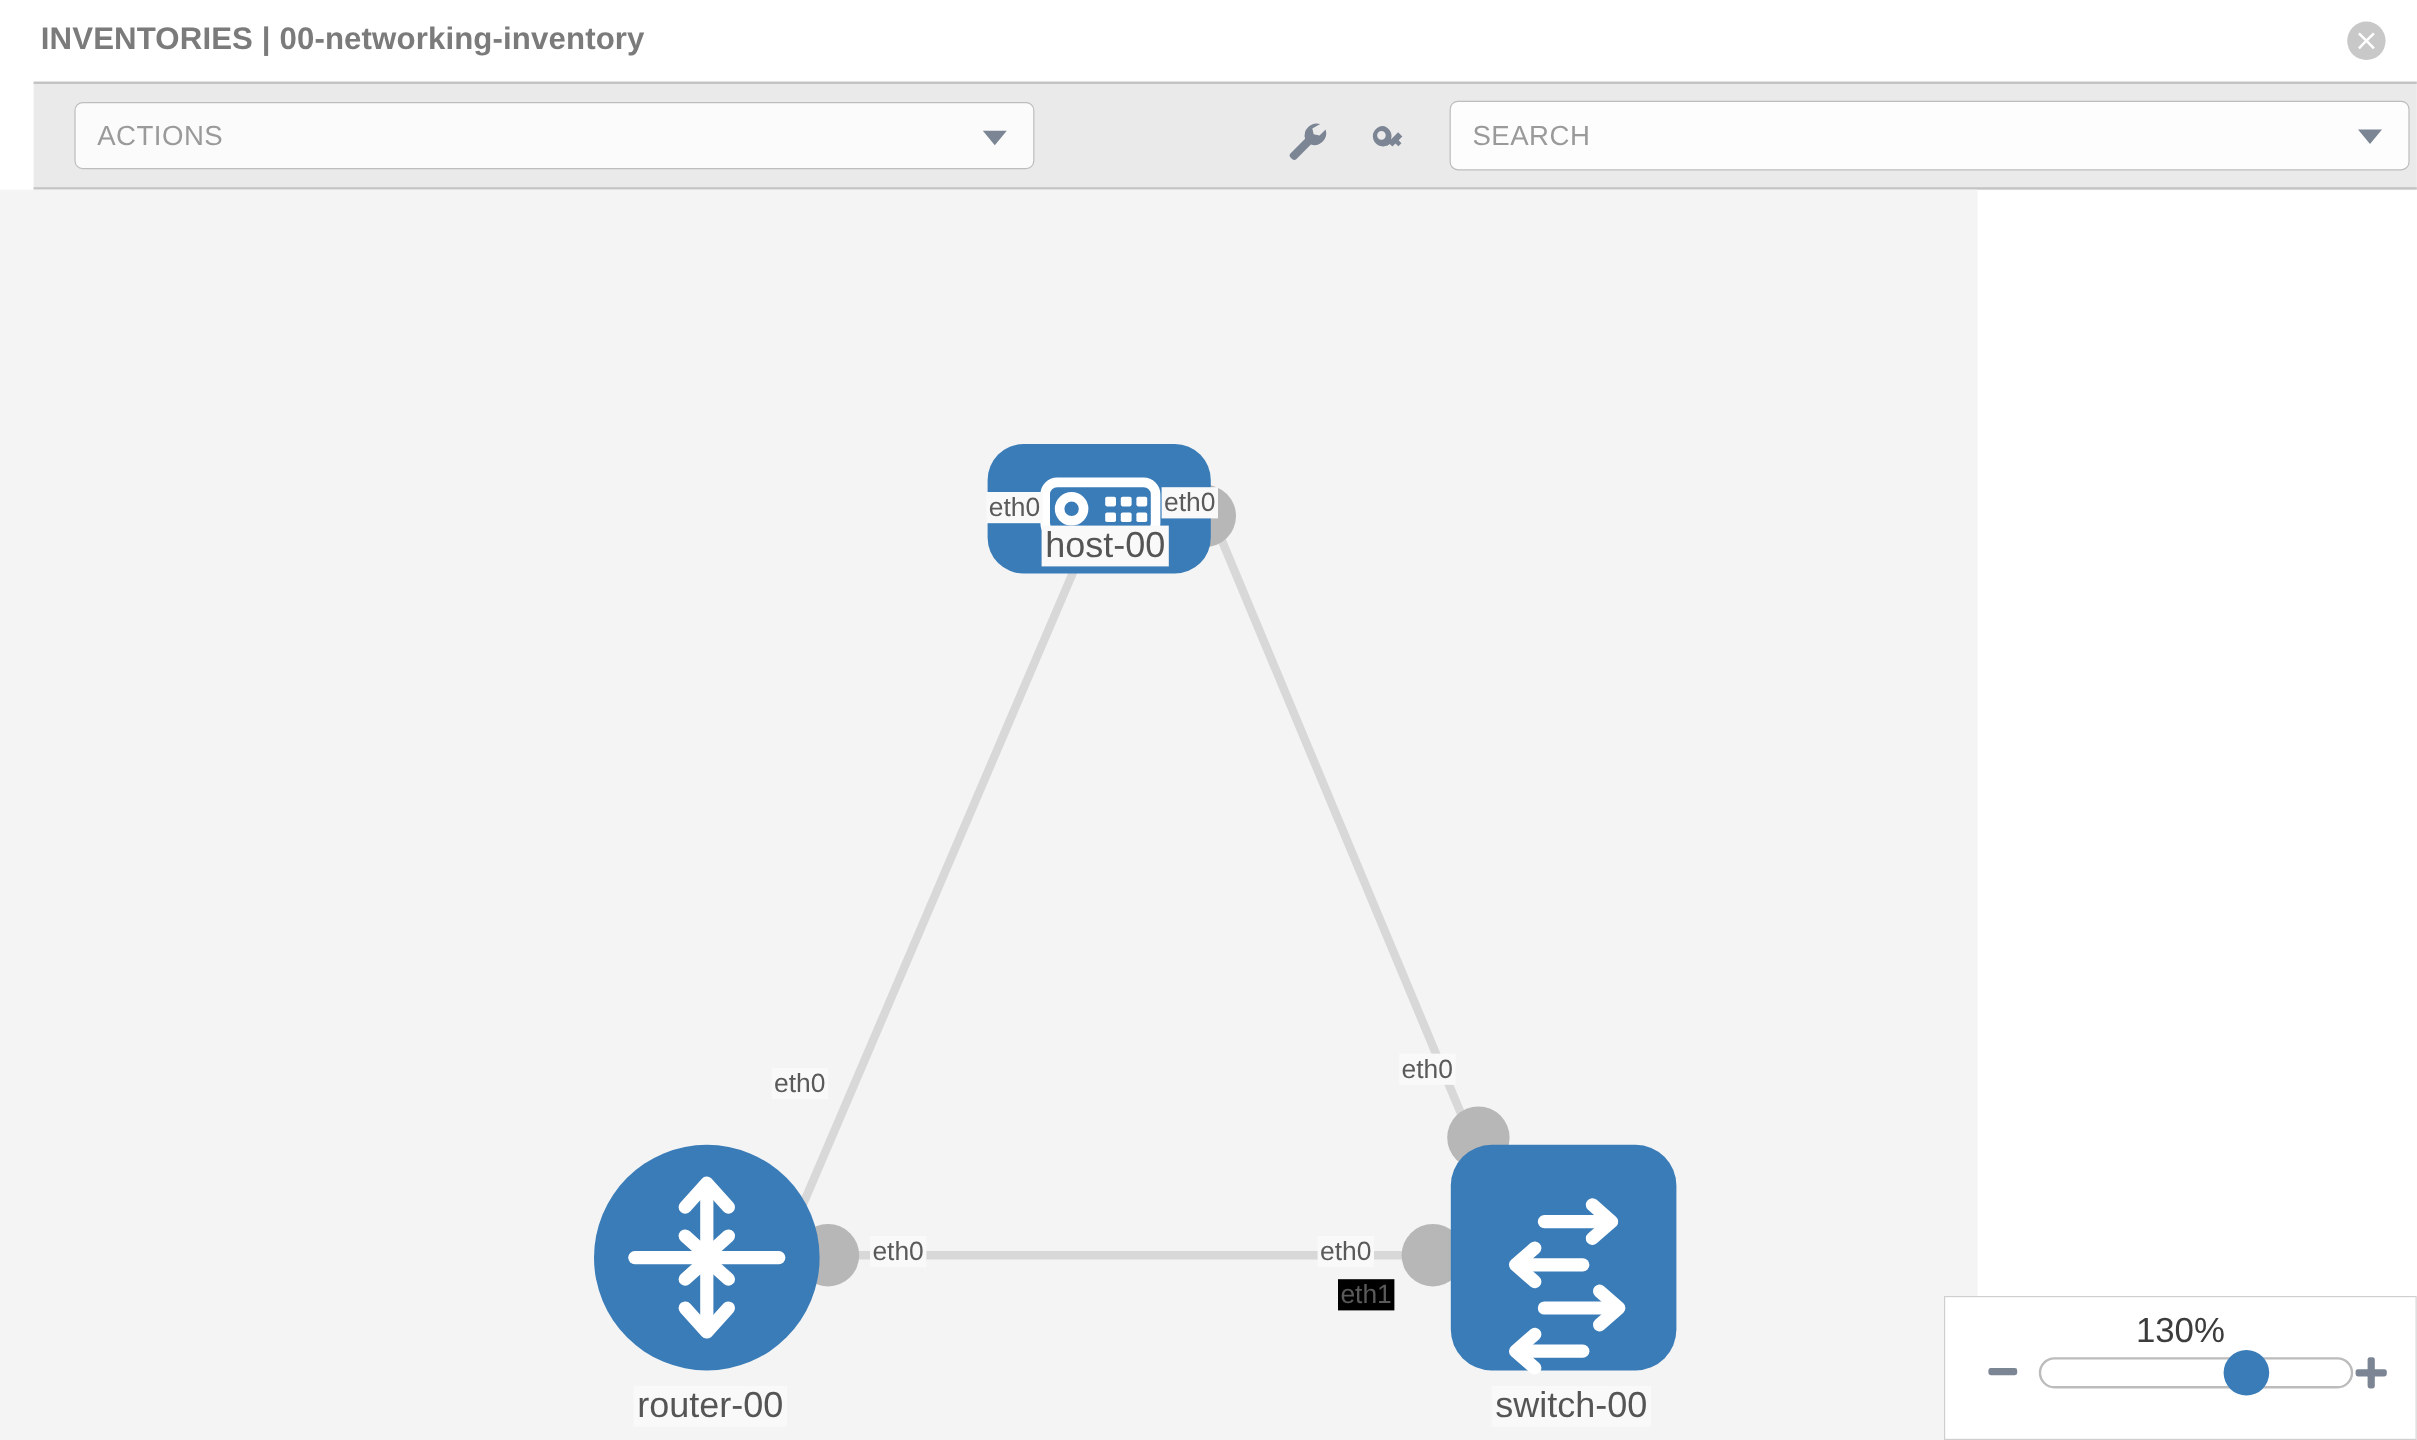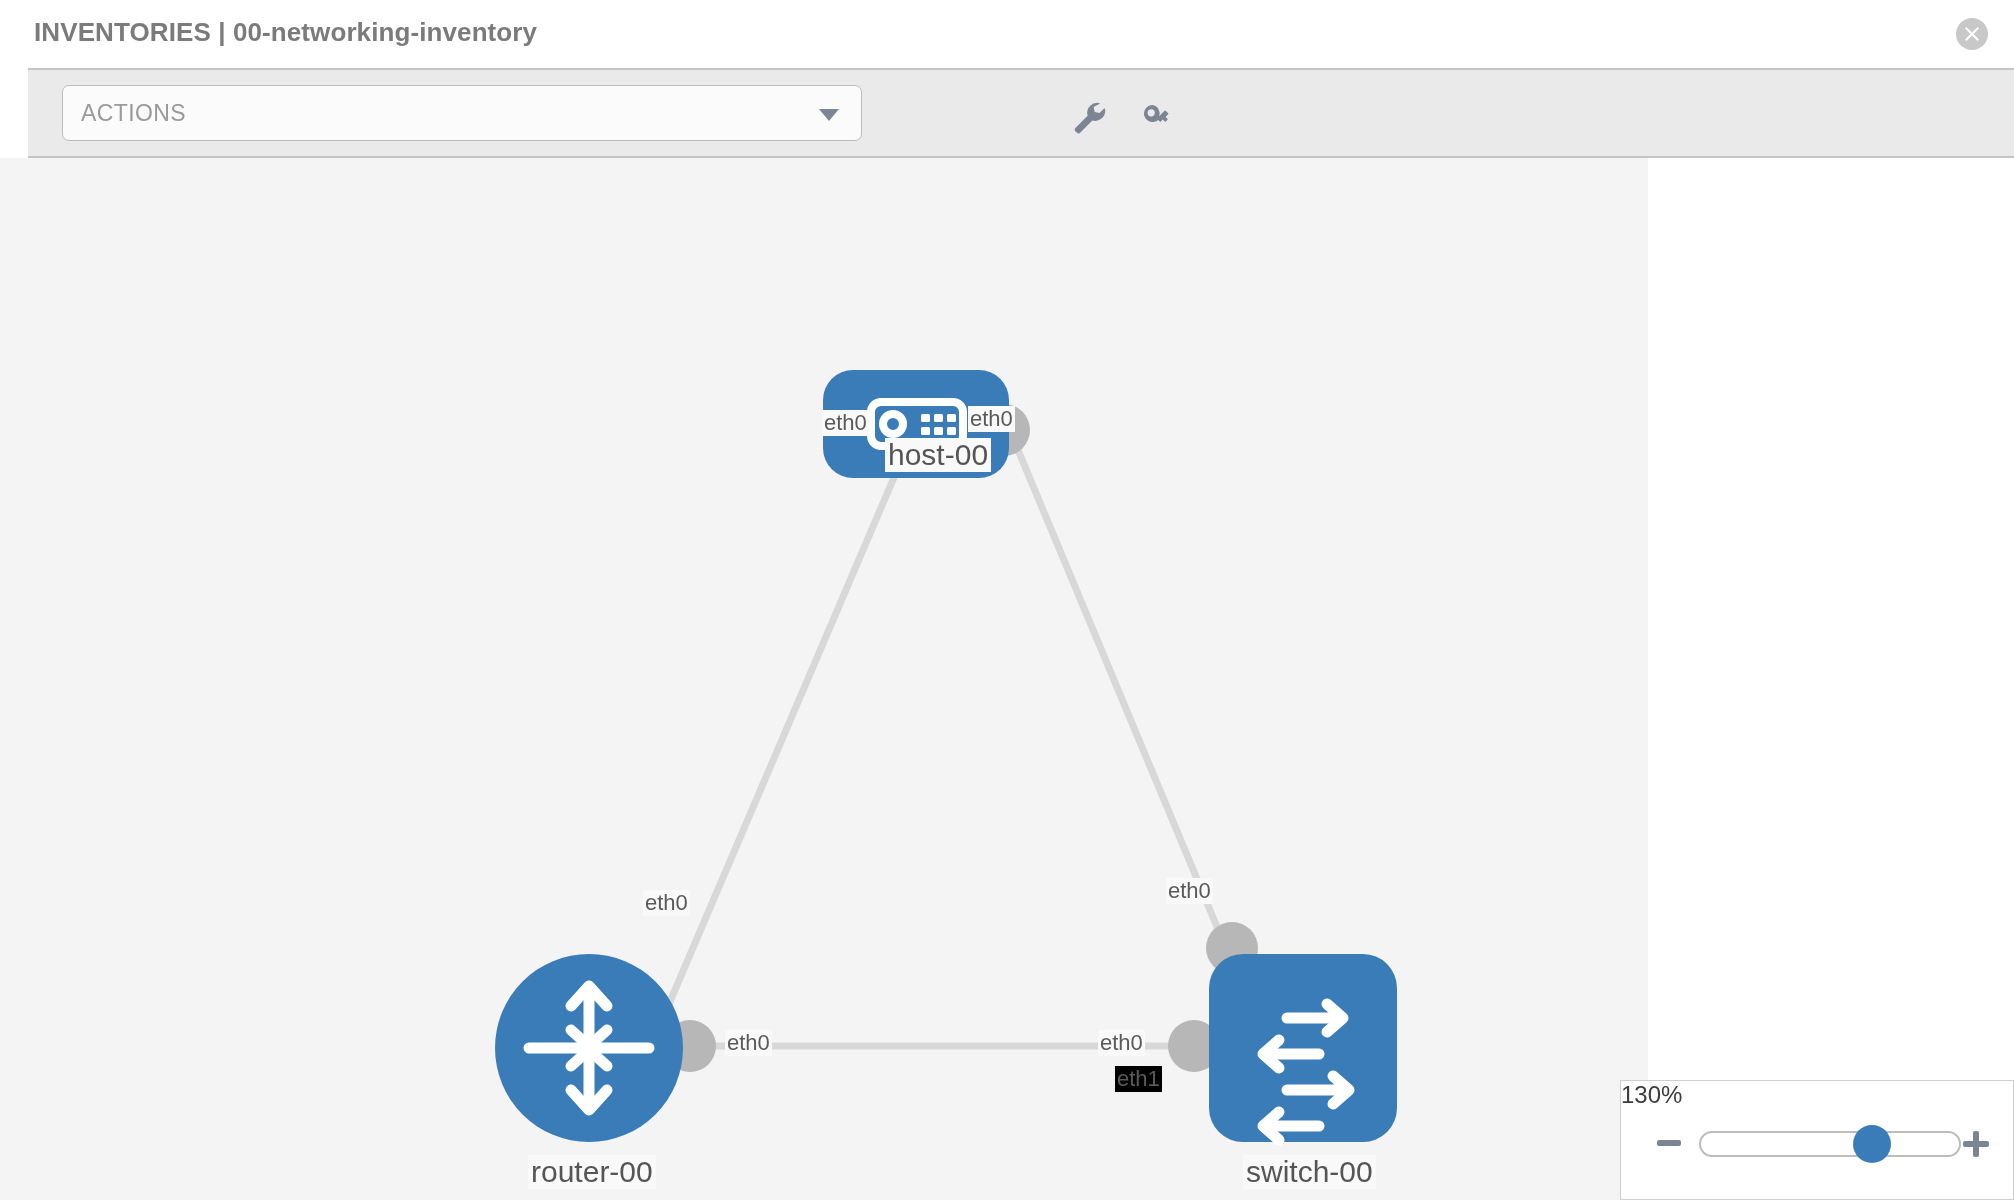--- a/index.html
+++ b/index.html
@@ -158,22 +158,23 @@
     top: 1080px;
     width: 394px;
     height: 120px;
     background: #ffffff;
     border: 1px solid #cfcfcf;
     box-sizing: border-box;
   }
   .zoom-level {
     position: absolute;
     left: 0; right: 0;
-    top: 0;
-    font-size: 24px;
+    top: 12px;
+    text-align: center;
+    font-size: 29px;
     color: #3c3c3c;
   }
   .zoom-minus, .zoom-plus {
     position: absolute;
     top: 48px;
     cursor: pointer;
   }
   .zoom-minus { left: 34px; }
   .zoom-plus  { right: 22px; }
   .zoom-track {
@@ -227,20 +228,24 @@
   </div>
 
   <div class="tool-icon key">
     <svg width="40" height="40" viewBox="0 0 40 40">
       <g fill="#7b8594">
         <path d="M14.5 9 a8.5 8.5 0 1 0 5.6 14.9 l2.2 2.2 2.6 -2.6 2.4 2.4 2.6 -2.6 -2.4 -2.4 3.1 -3.1 -3.5 -3.5 -6 6 A8.5 8.5 0 0 0 14.5 9 Z M13.2 13.2 a3.6 3.6 0 1 1 0 7.2 3.6 3.6 0 0 1 0 -7.2 Z"></path>
       </g>
     </svg>
   </div>
 
+  <div class="search-box">
+    <span class="label">SEARCH</span>
+    <span class="caret"></span>
+  </div>
 </div>
 
 <div class="canvas">
 
   <svg class="topology-svg" width="2014" height="1042">
 
     <g>
       <line x1="916" y1="268" x2="663" y2="860" stroke="#d8d8d8" stroke-width="7"></line>
     </g>
     <g>
@@ -312,21 +317,21 @@
   <div class="edge-label" style="left:822px; top:252px;">eth0</div>
   <div class="edge-label" style="left:968px; top:248px;">eth0</div>
 
   <div class="edge-label" style="left:643px; top:732px;">eth0</div>
   <div class="edge-label" style="left:1166px; top:720px;">eth0</div>
 
   <div class="edge-label" style="left:725px; top:872px;">eth0</div>
   <div class="edge-label" style="left:1098px; top:872px; background:#f9f9f9;">eth0</div>
   <div class="edge-label" style="left:1115px; top:908px; background:#000000;">eth1</div>
 
-  <div class="node-label" style="left:868px; top:280px;margin-left:17px;">host-00</div>
+  <div class="node-label" style="left:868px; top:280px;">host-00</div>
   <div class="node-label" style="left:528px; top:997px;">router-00</div>
   <div class="node-label" style="left:1243px; top:997px;">switch-00</div>
 </div>
 
 <div class="zoom-widget">
   <div class="zoom-level">130%</div>
 
   <div class="zoom-minus">
     <svg width="28" height="28" viewBox="0 0 28 28">
       <rect x="2" y="11" width="24" height="6" rx="2" fill="#7b8594"></rect>

